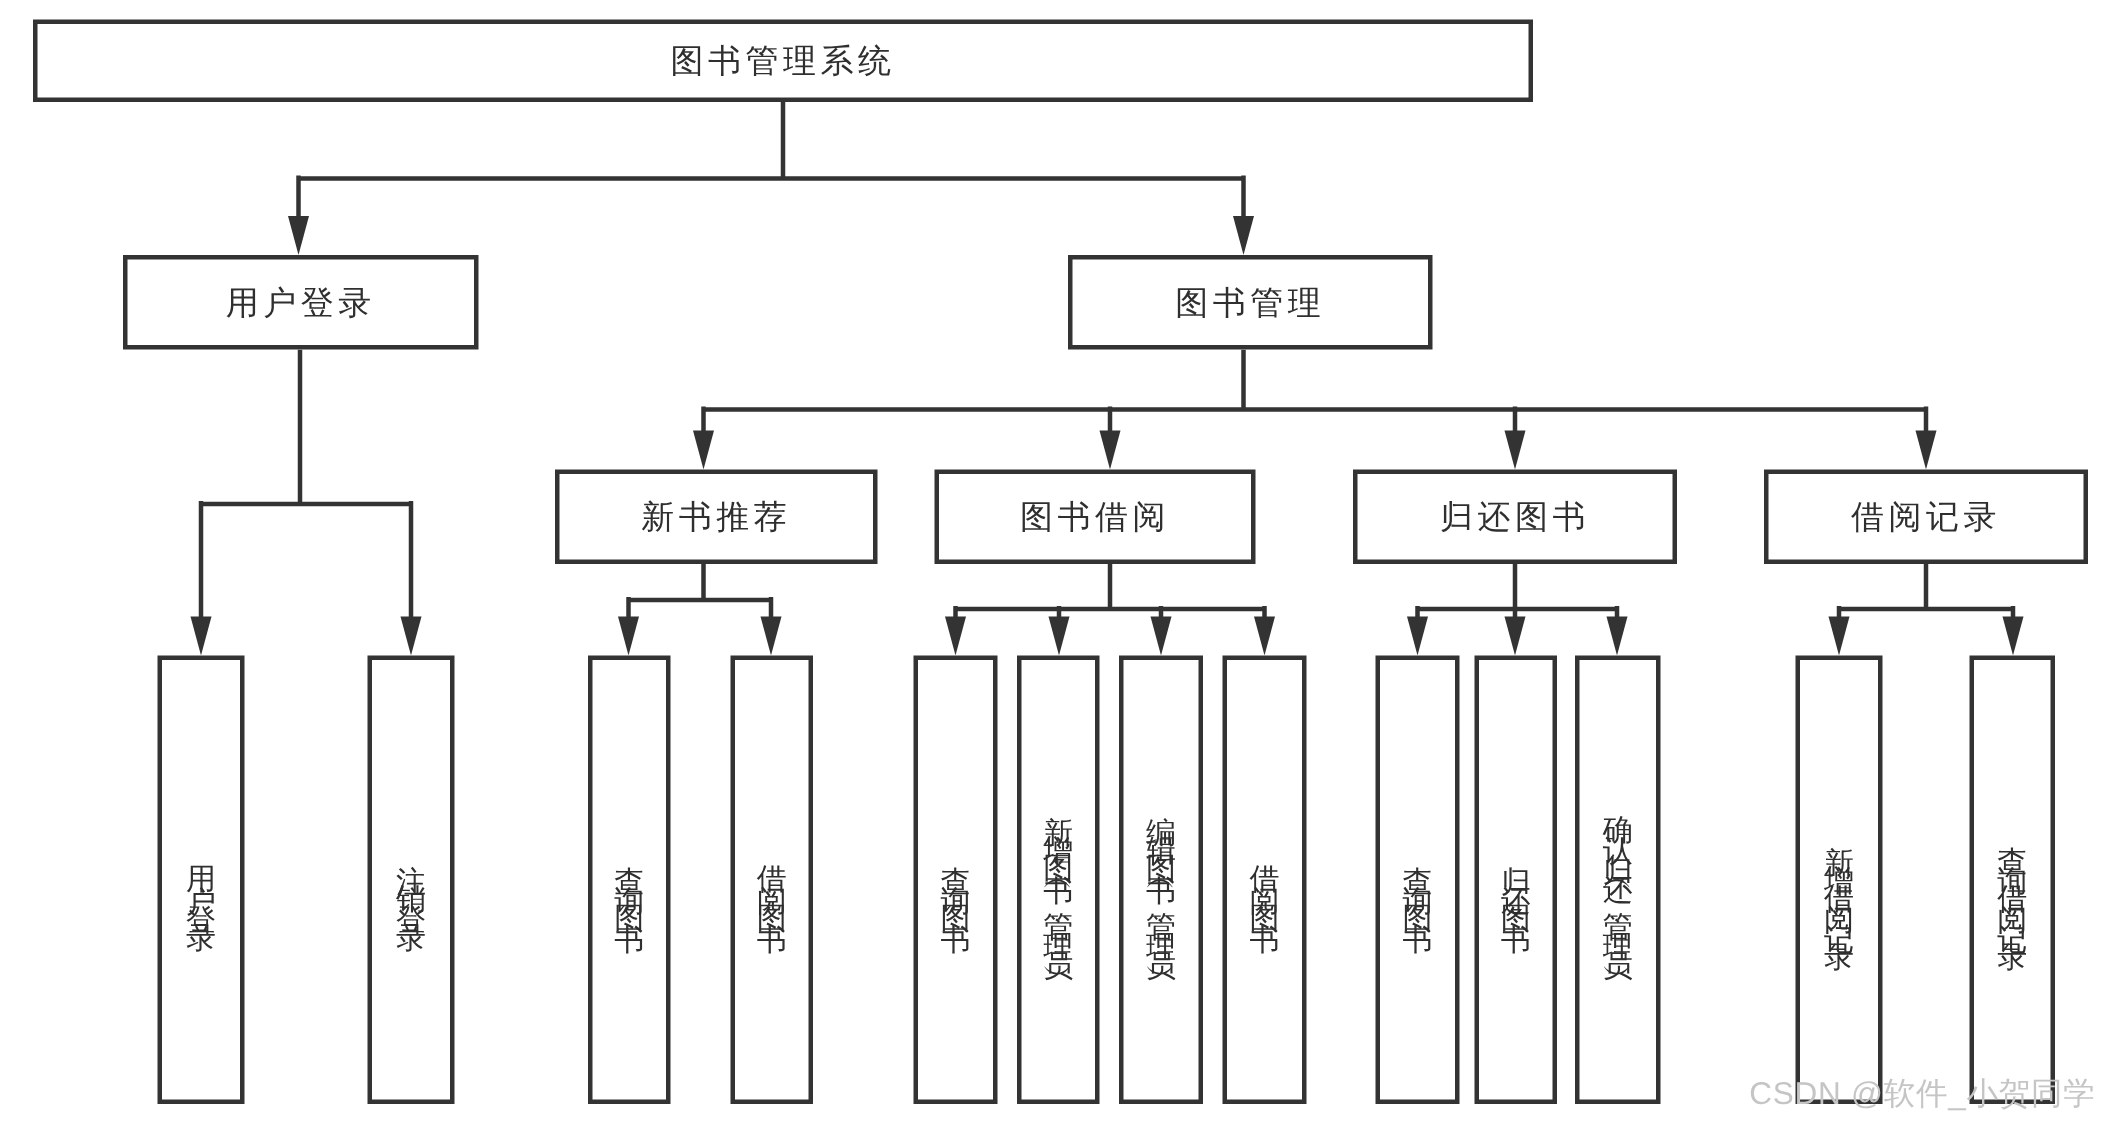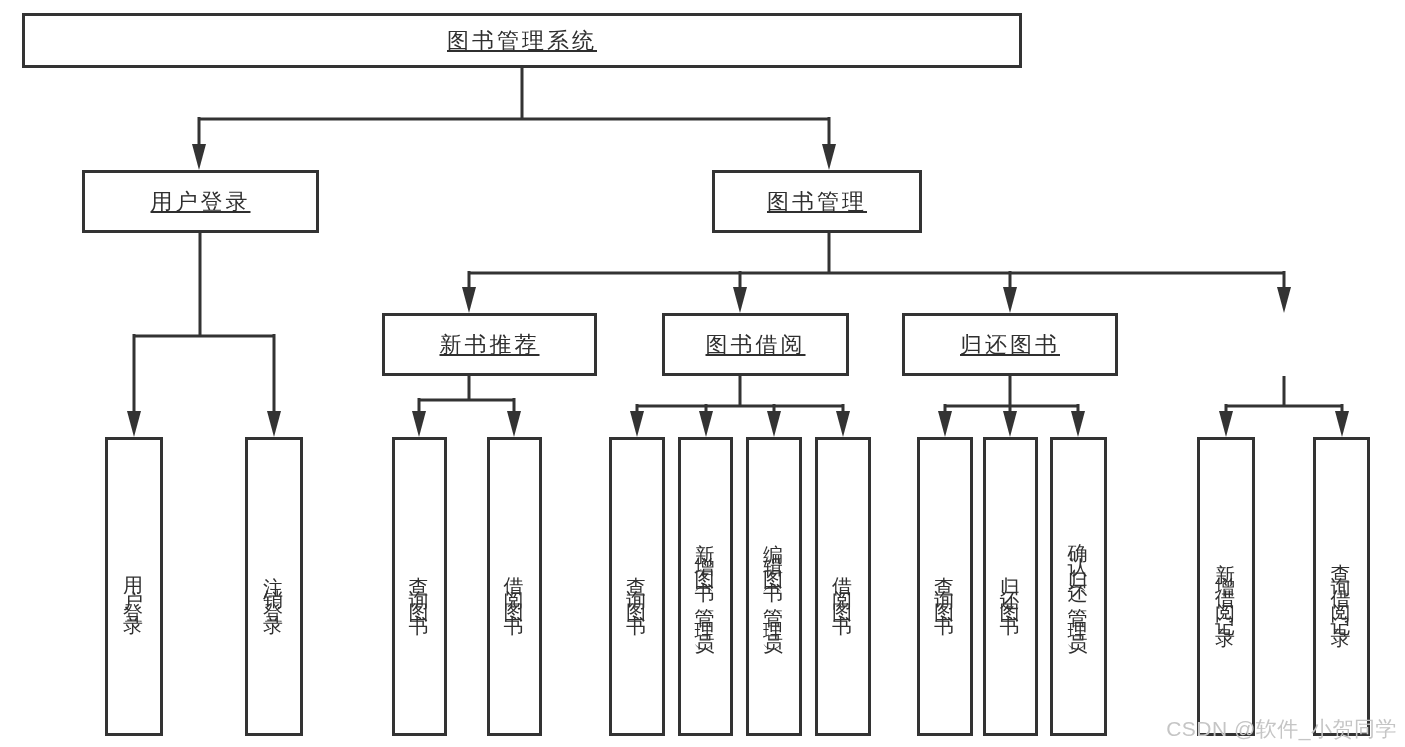--- a/index.html
+++ b/index.html
@@ -14,21 +14,20 @@
     position:absolute;z-index:2;
     background:#ffffff;
     border:3px solid #333333;
     box-sizing:border-box;
     display:flex;align-items:center;justify-content:center;
     color:#2f2f2f;
   }
   .box.h span{
     font-size:22px;letter-spacing:3px;white-space:nowrap;
     color:#2f2f2f;
-    text-decoration:underline;
   }
   .box.v span{
     writing-mode:vertical-rl;
     font-size:20px;letter-spacing:13px;
     color:#2f2f2f;white-space:nowrap;
   }
   .watermark{
     position:absolute;right:8px;bottom:4px;z-index:3;
     font-size:21px;color:#c5c5c5;letter-spacing:0.5px;
     white-space:nowrap;
@@ -80,32 +79,35 @@
     </g>
   </svg>
 
   <div class="box h" style="left:22px;top:13px;width:1000px;height:55px">
     <span>图书管理系统</span>
   </div>
 
   <div class="box h" style="left:82px;top:170px;width:237px;height:63px">
     <span>用户登录</span>
   </div>
-  <div class="box h" style="left:712px;top:170px;width:210px;height:63px">
+  <div class="box h" style="left:712px;top:170px;width:243px;height:63px">
     <span>图书管理</span>
   </div>
 
-  <div class="box h" style="left:382px;top:313px;width:215px;height:63px">
+  <div class="box h" style="left:370px;top:313px;width:215px;height:63px">
     <span>新书推荐</span>
   </div>
-  <div class="box h" style="left:662px;top:313px;width:187px;height:63px">
+  <div class="box h" style="left:623px;top:313px;width:214px;height:63px">
     <span>图书借阅</span>
   </div>
   <div class="box h" style="left:902px;top:313px;width:216px;height:63px">
     <span>归还图书</span>
+  </div>
+  <div class="box h" style="left:1176px;top:313px;width:216px;height:63px">
+    <span>借阅记录</span>
   </div>
 
   <div class="box v" style="left:105px;top:437px;width:58px;height:299px">
     <span>用户登录</span>
   </div>
   <div class="box v" style="left:245px;top:437px;width:58px;height:299px">
     <span>注销登录</span>
   </div>
 
   <div class="box v" style="left:392px;top:437px;width:55px;height:299px">

